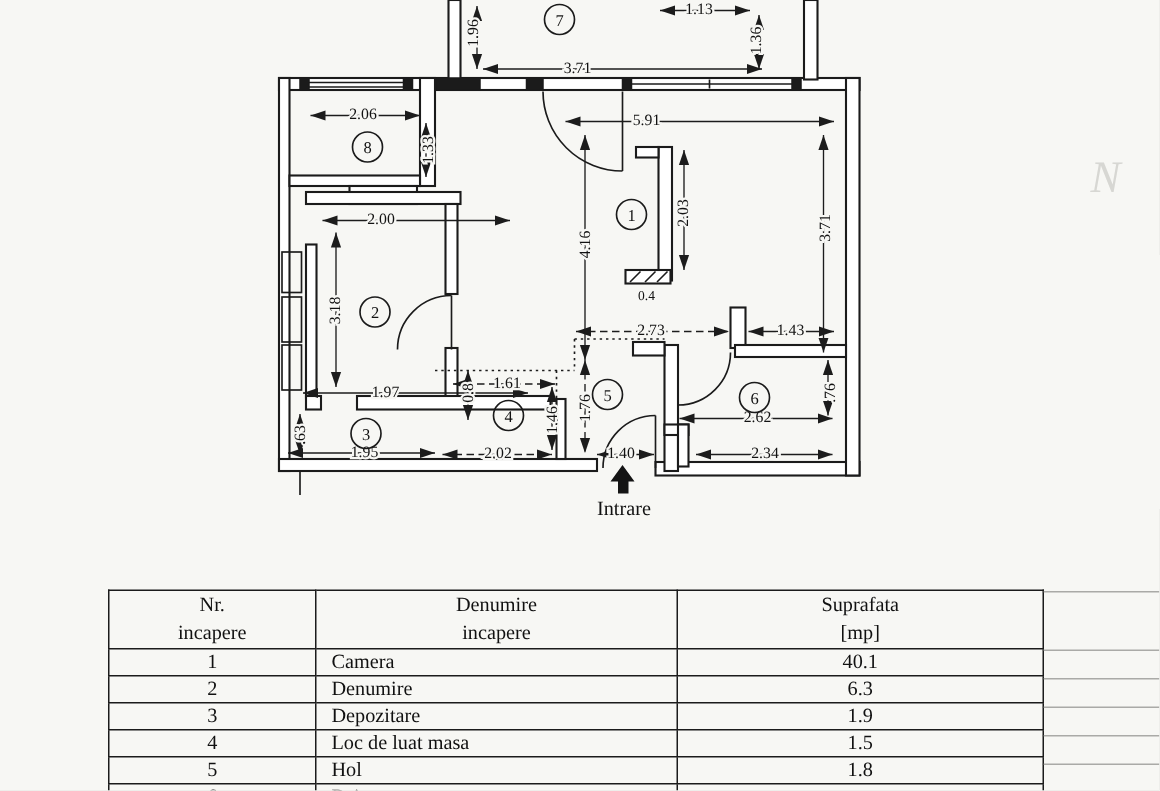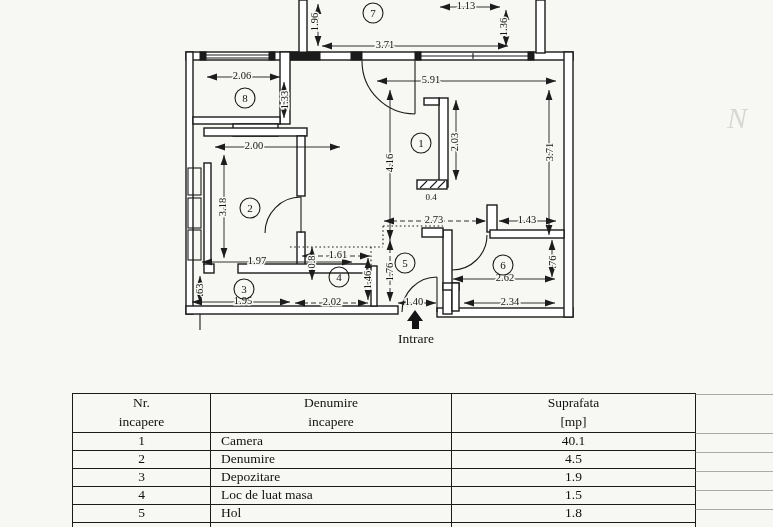--- a/index.html
+++ b/index.html
@@ -247,21 +247,21 @@
     </td>
   </tr>
   <tr>
     <td>1</td>
     <td class="name">Camera</td>
     <td>40.1</td>
   </tr>
   <tr>
     <td>2</td>
     <td class="name">Denumire</td>
-    <td>4.5</td>
+    <td>6.3</td>
   </tr>
   <tr>
     <td>3</td>
     <td class="name">Depozitare</td>
     <td>1.9</td>
   </tr>
   <tr>
     <td>4</td>
     <td class="name">Loc de luat masa</td>
     <td>1.5</td>

